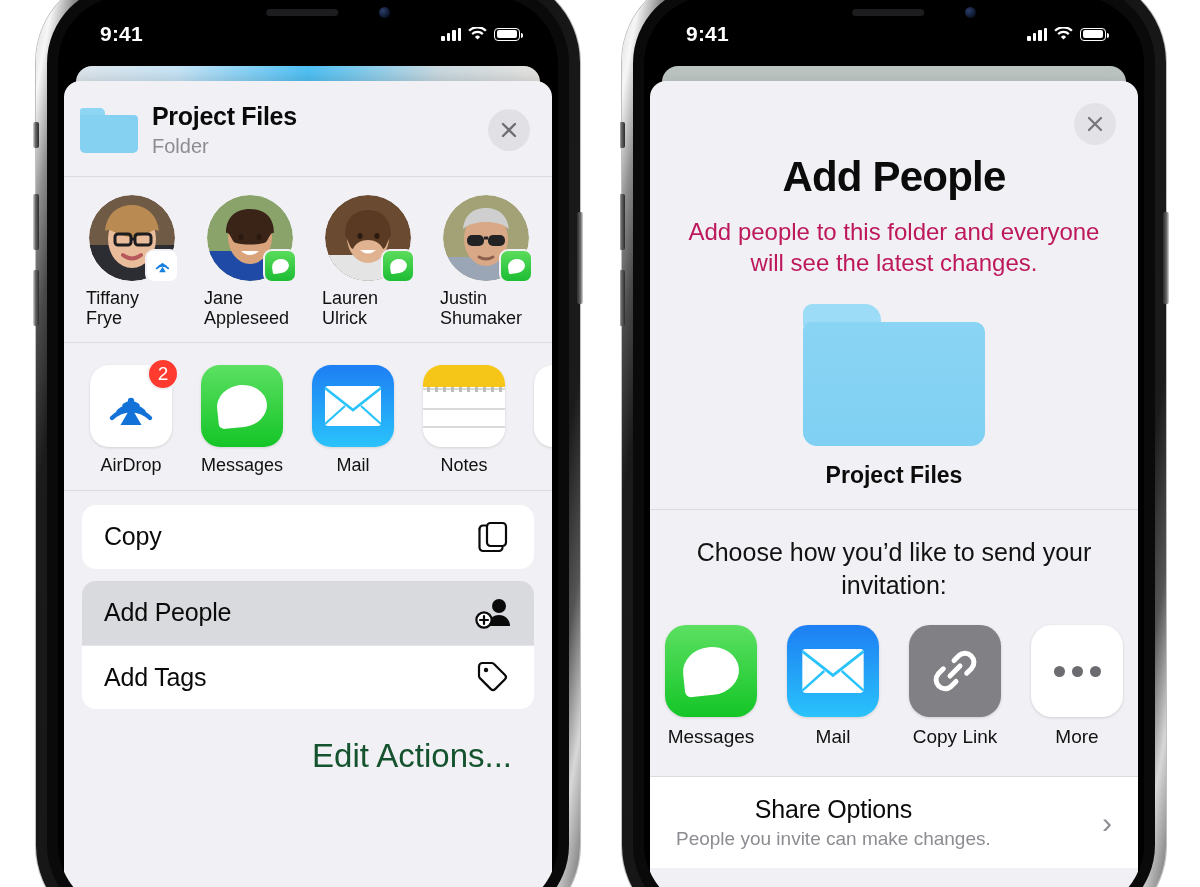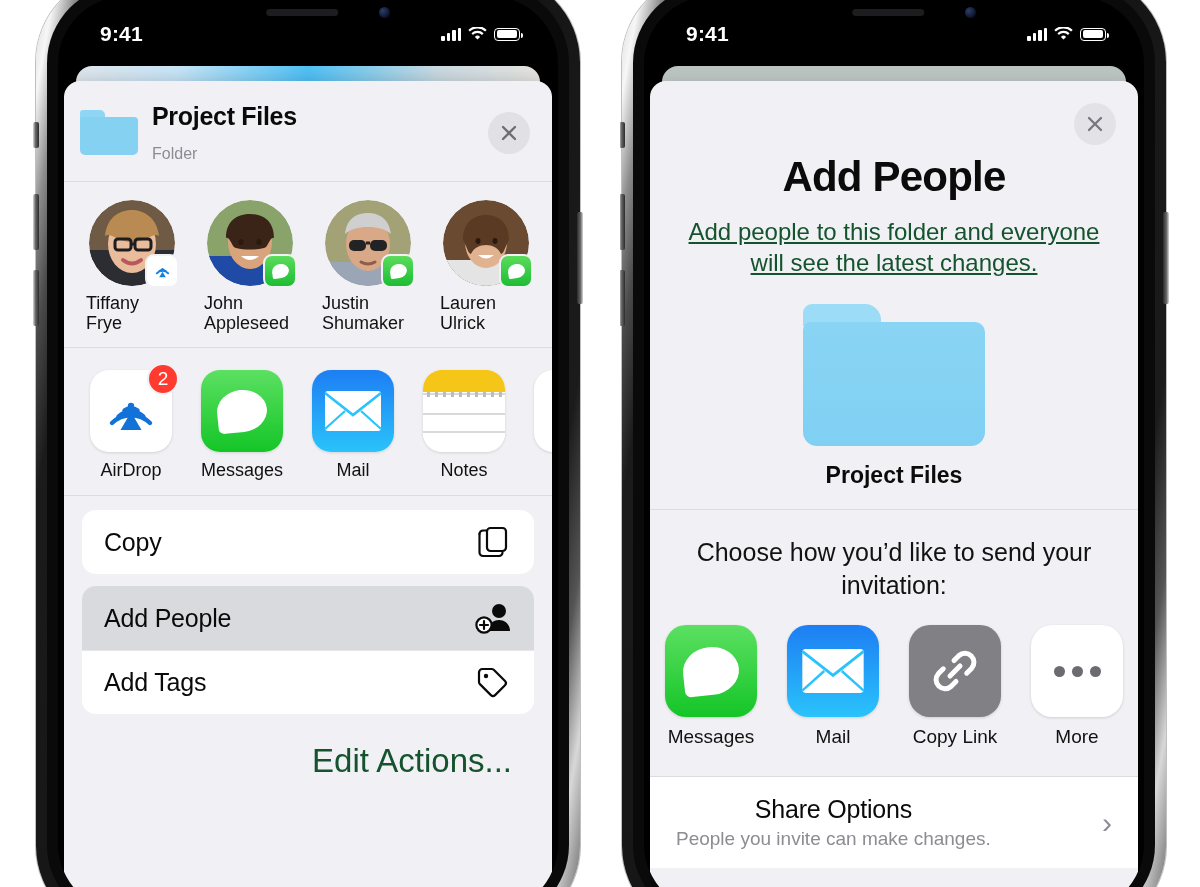--- a/index.html
+++ b/index.html
@@ -106,21 +106,21 @@
   .folder-sm .tab {
     position: absolute; left: 0; top: 0; width: 25px; height: 9px;
     background: #8fd6f5; border-radius: 3px 5px 0 0;
   }
   .folder-sm .body {
     position: absolute; left: 0; top: 7px; width: 58px; height: 38px;
     background: #84d1f2; border-radius: 3px 4px 5px 5px;
   }
   .head-text { flex: 1 1 auto; min-width: 0; }
   .head-title { font-size: 25px; font-weight: 700; color: #0a0a0a; letter-spacing: -.3px; line-height: 1.1; }
-  .head-sub { font-size: 16px; color: #8c8c92; margin-top: 14px; line-height: 1.15; }
+  .head-sub { font-size: 20px; color: #8c8c92; margin-top: 4px; line-height: 1.15; }
   .close-btn {
     width: 42px; height: 42px; border-radius: 50%;
     background: #e0e0e5; margin-right: 22px; flex: 0 0 auto;
     display: flex; align-items: center; justify-content: center;
   }
   .close-btn svg { width: 20px; height: 20px; }
 
   
   .contacts {
     display: flex; gap: 26px; padding: 18px 0 14px 22px;
@@ -178,21 +178,21 @@
   .edit-actions { font-size: 33px; color: #14532d; padding: 16px 22px 0 22px; }
 
   
   .sheet2 { background: #f1f1f5; }
   .ap-close {
     position: absolute; right: 22px; top: 22px; width: 42px; height: 42px;
     border-radius: 50%; background: #e2e2e7; display: flex; align-items: center; justify-content: center;
   }
   .ap-top { padding: 72px 30px 0 30px; text-align: center; }
   .ap-title { font-size: 42px; font-weight: 700; letter-spacing: -.8px; color: #0b0b0b; }
-  .ap-desc { font-size: 24px; color: #14532d; line-height: 1.28; margin-top: 16px; text-decoration: underline; }
+  .ap-desc { font-size: 24px; color: #be185d; line-height: 1.28; margin-top: 16px; }
   .folder-lg { width: 182px; height: 142px; margin: 26px auto 0 auto; position: relative; }
   .folder-lg .tab {
     position: absolute; left: 0; top: 0; width: 78px; height: 22px;
     background: #9cdcf7; border-radius: 9px 16px 0 0;
   }
   .folder-lg .body {
     position: absolute; left: 0; top: 18px; width: 182px; height: 124px;
     background: linear-gradient(180deg,#8ad4f4,#7fd0f3);
     border-radius: 8px 10px 14px 14px;
   }
@@ -337,22 +337,50 @@
                       <ellipse cx="34" cy="42" rx="2.6" ry="3" fill="#2a1a10"></ellipse>
                       <ellipse cx="52" cy="42" rx="2.6" ry="3" fill="#2a1a10"></ellipse>
                       <path d="M34 56q9 8 18 0z" fill="#fff"></path>
                     </g>
                   </svg>
                 </div>
                 <div class="badge-app msg">
                   <span class="bubble-mini"></span>
                 </div>
               </div>
-              <div class="cname">John</div>
+              <div class="cname">Jane</div>
               <div class="cname">Appleseed</div>
+            </div>
+
+            <div class="contact">
+              <div class="ava">
+                <div class="pic">
+                  <svg viewBox="0 0 86 86" width="86" height="86">
+                    <defs>
+                        <clipPath id="c4">
+                          <circle cx="43" cy="43" r="43"></circle>
+                        </clipPath>
+                      </defs>
+                    <g clip-path="url(#c4)">
+                      <rect width="86" height="86" fill="#6a4b32"></rect>
+                      <rect y="60" width="86" height="26" fill="#e4e4e4"></rect>
+                      <ellipse cx="43" cy="42" rx="21" ry="26" fill="#e0b28f"></ellipse>
+                      <path d="M20 40c0-19 12-25 23-25s23 6 23 25c-3 4-5 14-8 14-5-12-25-12-30 0-3 0-5-10-8-14z" fill="#5a3a22"></path>
+                      <ellipse cx="35" cy="41" rx="2.5" ry="3" fill="#2b1a0f"></ellipse>
+                      <ellipse cx="52" cy="41" rx="2.5" ry="3" fill="#2b1a0f"></ellipse>
+                      <path d="M35 55q8 7 16 0z" fill="#fff"></path>
+                    </g>
+                  </svg>
+                </div>
+                <div class="badge-app msg">
+                  <span class="bubble-mini"></span>
+                </div>
+              </div>
+              <div class="cname">Lauren</div>
+              <div class="cname">Ulrick</div>
             </div>
 
             <div class="contact">
               <div class="ava">
                 <div class="pic">
                   <svg viewBox="0 0 86 86" width="86" height="86">
                     <defs>
                         <clipPath id="c3">
                           <circle cx="43" cy="43" r="43"></circle>
                         </clipPath>
@@ -368,48 +396,20 @@
                       <path d="M36 62q7 4 14 0" stroke="#8d5f4b" stroke-width="3" fill="none" stroke-linecap="round"></path>
                     </g>
                   </svg>
                 </div>
                 <div class="badge-app msg">
                   <span class="bubble-mini"></span>
                 </div>
               </div>
               <div class="cname">Justin</div>
               <div class="cname">Shumaker</div>
-            </div>
-
-            <div class="contact">
-              <div class="ava">
-                <div class="pic">
-                  <svg viewBox="0 0 86 86" width="86" height="86">
-                    <defs>
-                        <clipPath id="c4">
-                          <circle cx="43" cy="43" r="43"></circle>
-                        </clipPath>
-                      </defs>
-                    <g clip-path="url(#c4)">
-                      <rect width="86" height="86" fill="#6a4b32"></rect>
-                      <rect y="60" width="86" height="26" fill="#e4e4e4"></rect>
-                      <ellipse cx="43" cy="42" rx="21" ry="26" fill="#e0b28f"></ellipse>
-                      <path d="M20 40c0-19 12-25 23-25s23 6 23 25c-3 4-5 14-8 14-5-12-25-12-30 0-3 0-5-10-8-14z" fill="#5a3a22"></path>
-                      <ellipse cx="35" cy="41" rx="2.5" ry="3" fill="#2b1a0f"></ellipse>
-                      <ellipse cx="52" cy="41" rx="2.5" ry="3" fill="#2b1a0f"></ellipse>
-                      <path d="M35 55q8 7 16 0z" fill="#fff"></path>
-                    </g>
-                  </svg>
-                </div>
-                <div class="badge-app msg">
-                  <span class="bubble-mini"></span>
-                </div>
-              </div>
-              <div class="cname">Lauren</div>
-              <div class="cname">Ulrick</div>
             </div>
 
           </div>
 
           <div class="apps">
 
             <div class="app">
               <div class="app-wrap">
                 <div class="app-ic ic-airdrop">
                   <svg width="56" height="56" viewBox="0 0 56 56">

